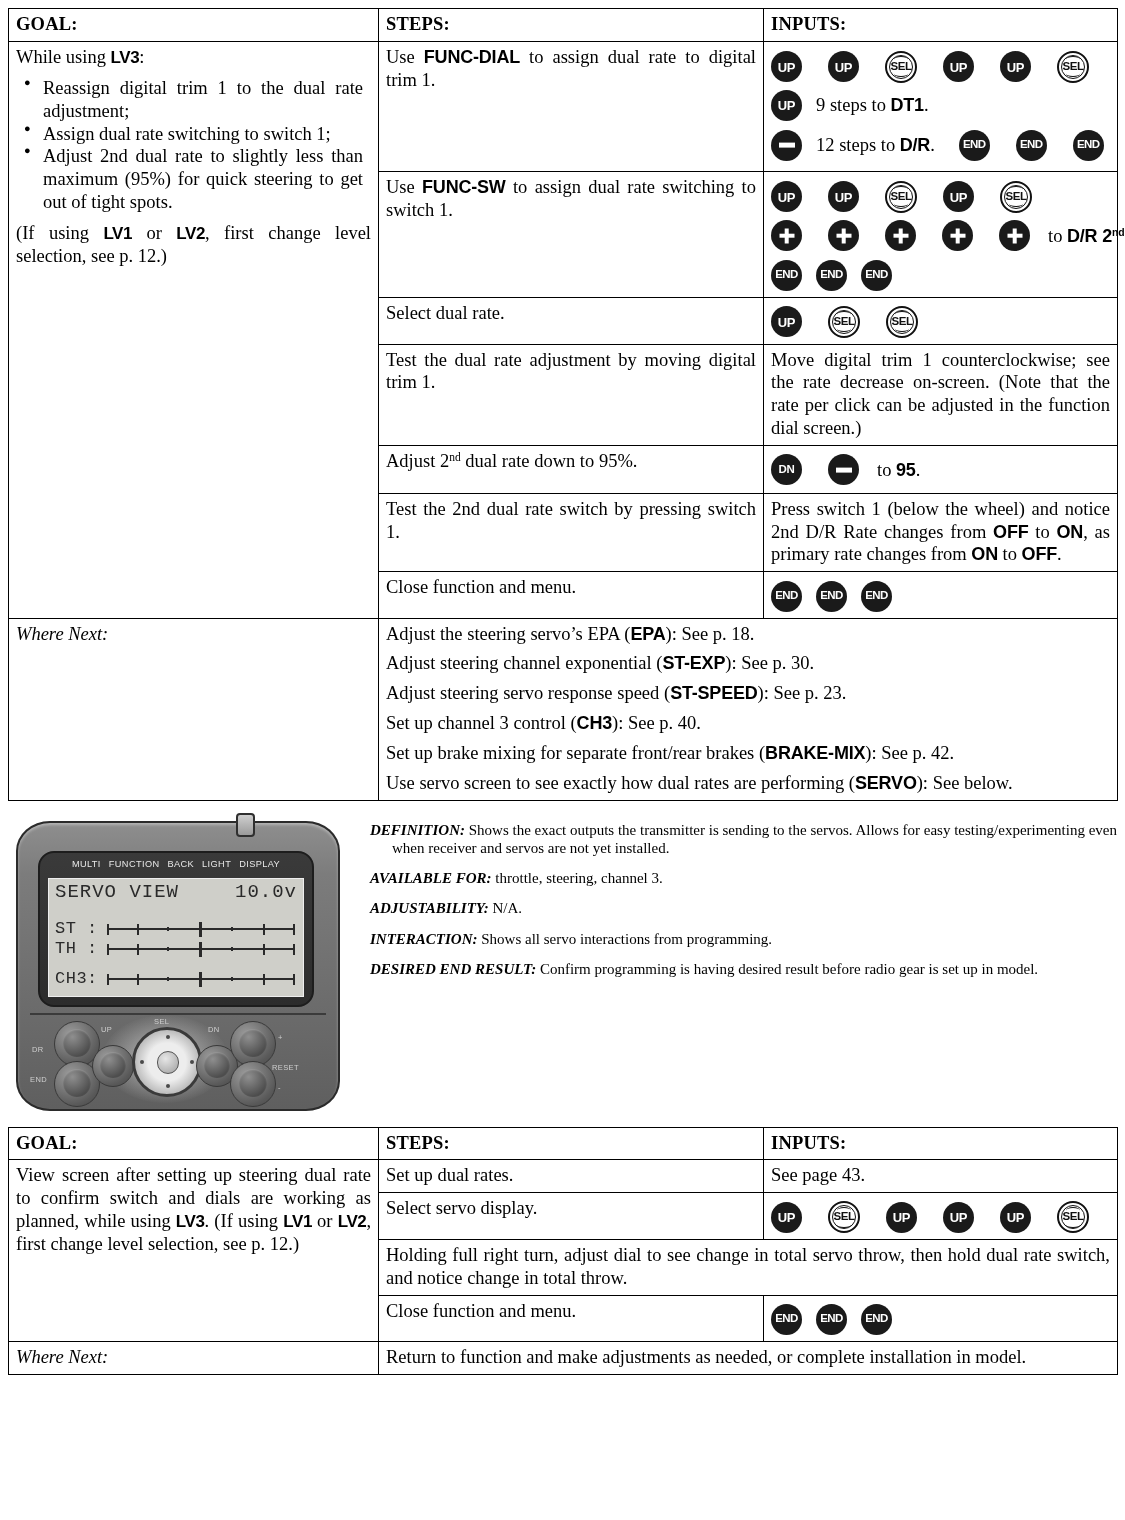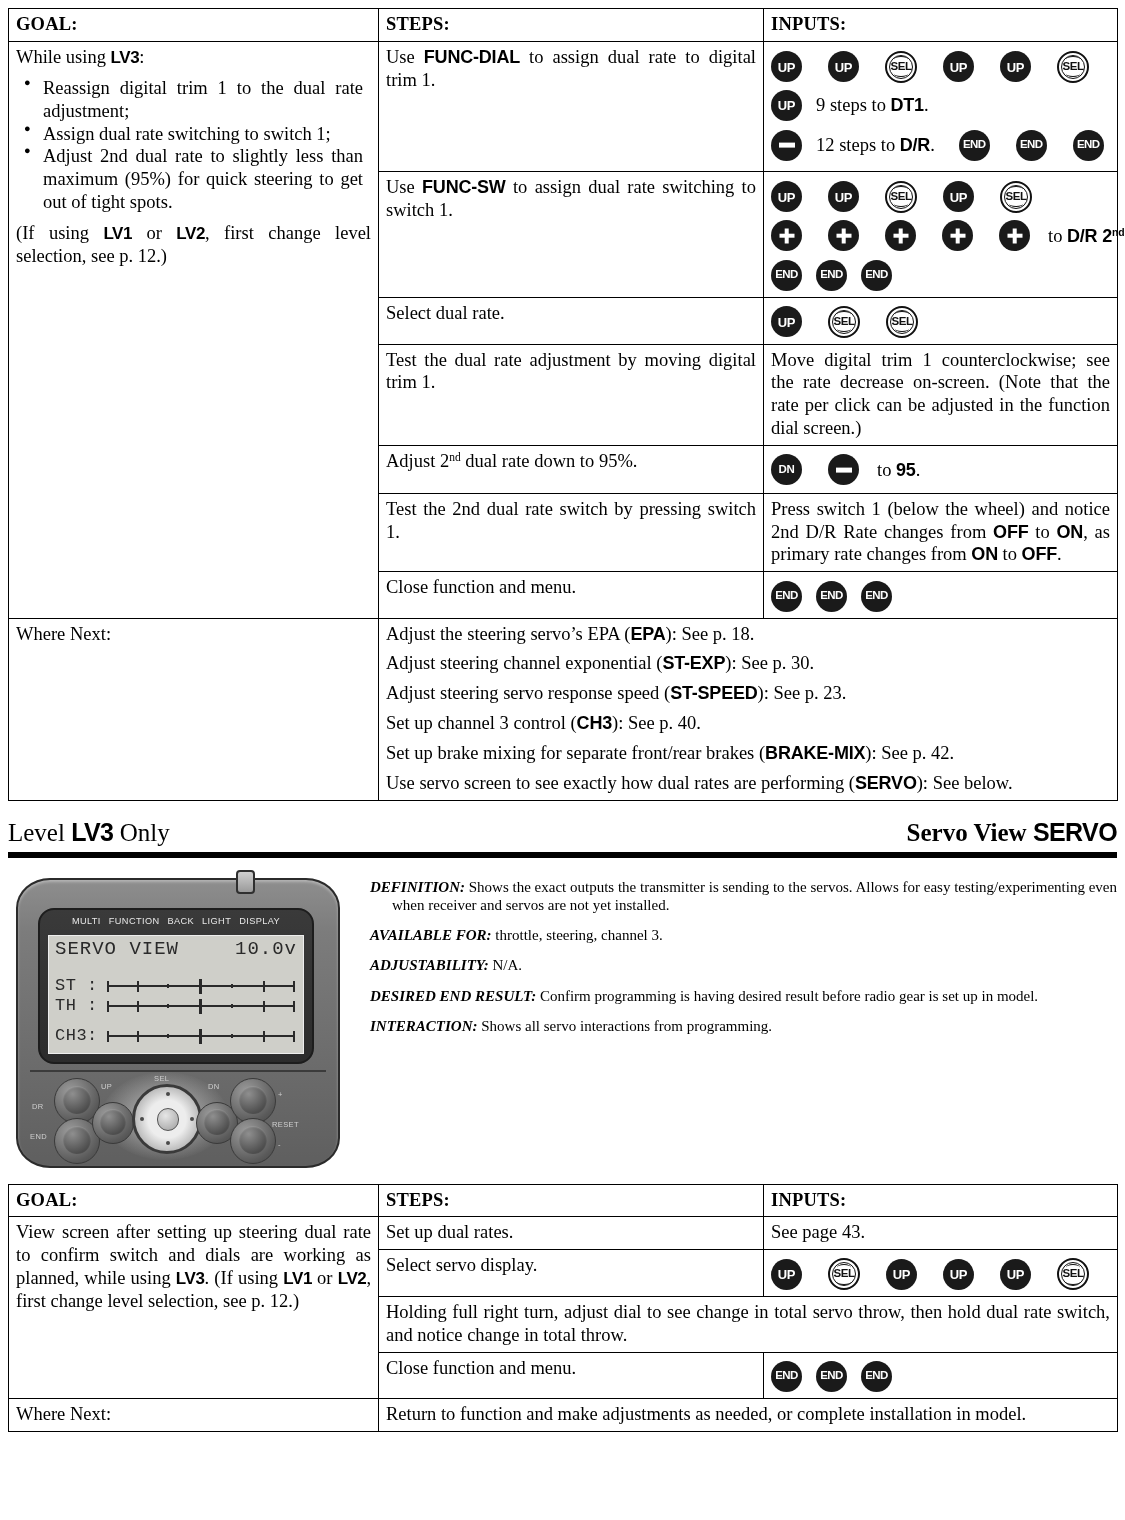--- a/index.html
+++ b/index.html
@@ -33,21 +33,21 @@
     font-weight:bold;
     font-size:20px;
     padding-top:6px;padding-bottom:7px;
     letter-spacing:.2px;
   }
   .thickbottom td{border-bottom:3px solid #000;}
 
   .just{text-align:justify;text-align-last:left;}
   .cond{font-family:"Liberation Sans", sans-serif;font-weight:bold;font-size:17px;letter-spacing:-.4px;}
   .cond-lg{font-family:"Liberation Sans", sans-serif;font-weight:bold;font-size:18px;letter-spacing:-.2px;}
-  .ital{}
+  .ital{font-style:italic;}
 
   ul.goals{list-style:none;margin:8px;padding:0;}
   ul.goals li{
     position:relative;padding-left:19px;margin:0;
     text-align:justify;text-align-last:left;
   }
   ul.goals li:before{
     content:"\25CF";position:absolute;left:0;top:-1px;font-size:11px;
   }
 
@@ -328,28 +328,20 @@
           <div style="margin-bottom:7px"><span>Adjust steering channel exponential (</span><span class="cond-lg">ST-EXP</span><span>): See p. 30.</span></div>
           <div style="margin-bottom:7px"><span>Adjust steering servo response speed (</span><span class="cond-lg">ST-SPEED</span><span>): See p. 23.</span></div>
           <div style="margin-bottom:7px"><span>Set up channel 3 control (</span><span class="cond-lg">CH3</span><span>): See p. 40.</span></div>
           <div style="margin-bottom:7px"><span>Set up brake mixing for separate front/rear brakes (</span><span class="cond-lg">BRAKE-MIX</span><span>): See p. 42.</span></div>
           <div><span>Use servo screen to see exactly how dual rates are performing (</span><span class="cond-lg">SERVO</span><span>): See below.</span></div>
         </td>
       </tr>
     </tbody>
   </table>
 
-  <div class="band">
-    <div class="left">
-      <span>Level </span><span class="cond-band">LV3</span><span> Only</span>
-    </div>
-    <div class="right">
-      <span>Servo View </span><span class="cond-band">SERVO</span>
-    </div>
-  </div>
 
   <div class="feature">
 
     <div class="tx-wrap">
       <div class="tx">
         <div class="tx-topnub"></div>
         <div class="tx-body">
 
           <div class="lcd-bezel">
             <div class="lcd-menubar">
@@ -449,22 +441,22 @@
           </div>
 
         </div>
       </div>
     </div>
 
     <div class="desc">
       <p><b class="tt">DEFINITION:</b><span> Shows the exact outputs the transmitter is sending to the servos. Allows for easy testing/experimenting even when receiver and servos are not yet installed.</span></p>
       <p><b class="tt">AVAILABLE FOR:</b><span> throttle, steering, channel 3.</span></p>
       <p><b class="tt">ADJUSTABILITY:</b><span> N/A.</span></p>
+      <p><b class="tt">INTERACTION:</b><span> Shows all servo interactions from programming.</span></p>
       <p><b class="tt">DESIRED END RESULT:</b><span> Confirm programming is having desired result before radio gear is set up in model.</span></p>
-      <p><b class="tt">INTERACTION:</b><span> Shows all servo interactions from programming.</span></p>
     </div>
   </div>
 
   <table class="manual" style="margin-top:14px">
     <colgroup>
         <col class="col-goal">
         <col class="col-steps">
         <col class="col-inputs">
       </colgroup>
     <tbody>

